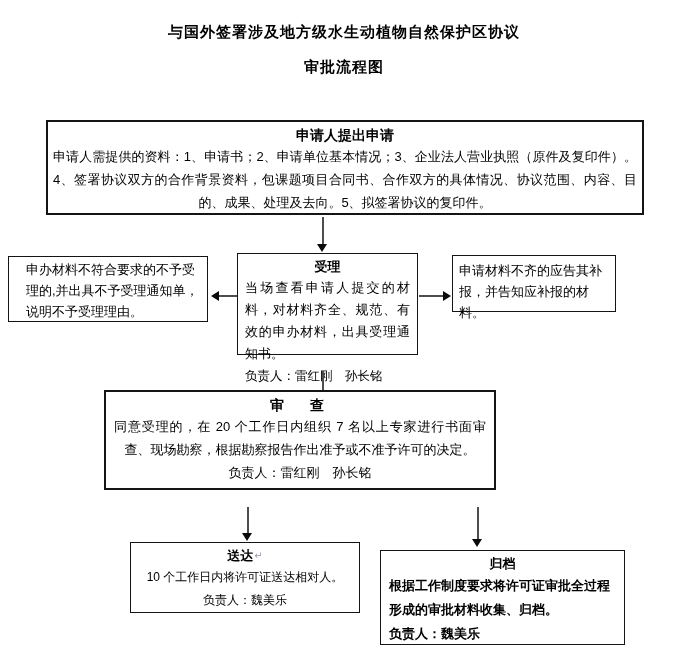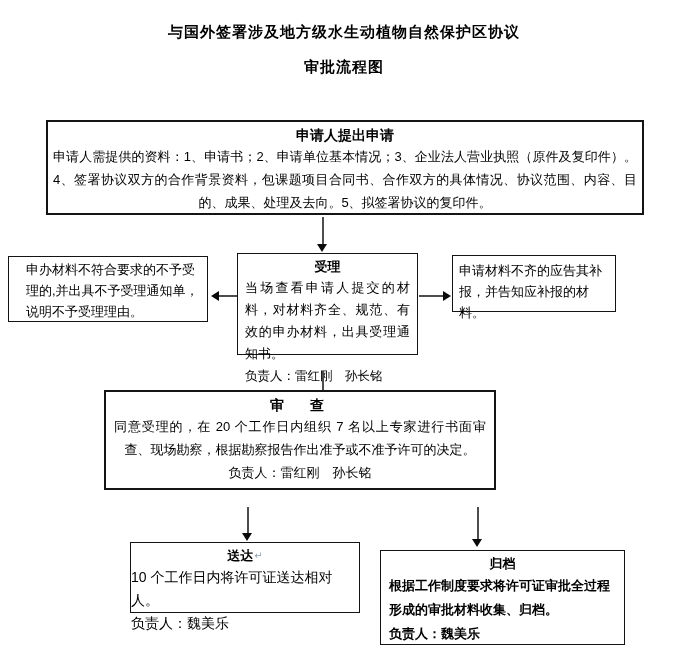--- a/index.html
+++ b/index.html
@@ -28,21 +28,21 @@
   .spread{letter-spacing:6px;}
   .body-just{
     font-size:13px;line-height:23px;padding:0 5px;
     text-align:justify;text-align-last:center;
   }
   .body-left{font-size:13px;line-height:21px;padding:2px 6px;text-align:left;}
   .accept-body{font-size:13px;line-height:22px;padding:0 7px;text-align:justify;}
   .accept-owner{font-size:12.5px;line-height:22px;padding:0 7px;text-align:left;}
   .review-body{font-size:13px;line-height:23px;padding:0 8px;text-align:justify;text-align-last:center;}
   .owner-center{font-size:13px;line-height:23px;text-align:center;}
-  .deliver-body{font-size:14px;line-height:23px;}
+  .deliver-body{font-size:12px;line-height:23px;text-align:center;}
   .archive-body{font-size:13px;line-height:24px;padding:0 8px;text-align:left;font-weight:bold;}
   .para-mark{
     font-size:10px;color:#8fa0b5;font-weight:normal;vertical-align:1px;margin-left:1px;
   }
   .aline-v{position:absolute;width:2px;background:#4d4d4d;}
   .aline-h{position:absolute;height:2px;background:#4d4d4d;}
   .ahead{position:absolute;width:0;height:0;}
   .ahead.down{border-left:5px solid transparent;border-right:5px solid transparent;border-top:8px solid #0a0a0a;}
   .ahead.left{border-top:5px solid transparent;border-bottom:5px solid transparent;border-right:8px solid #0a0a0a;}
   .ahead.right{border-top:5px solid transparent;border-bottom:5px solid transparent;border-left:8px solid #0a0a0a;}

